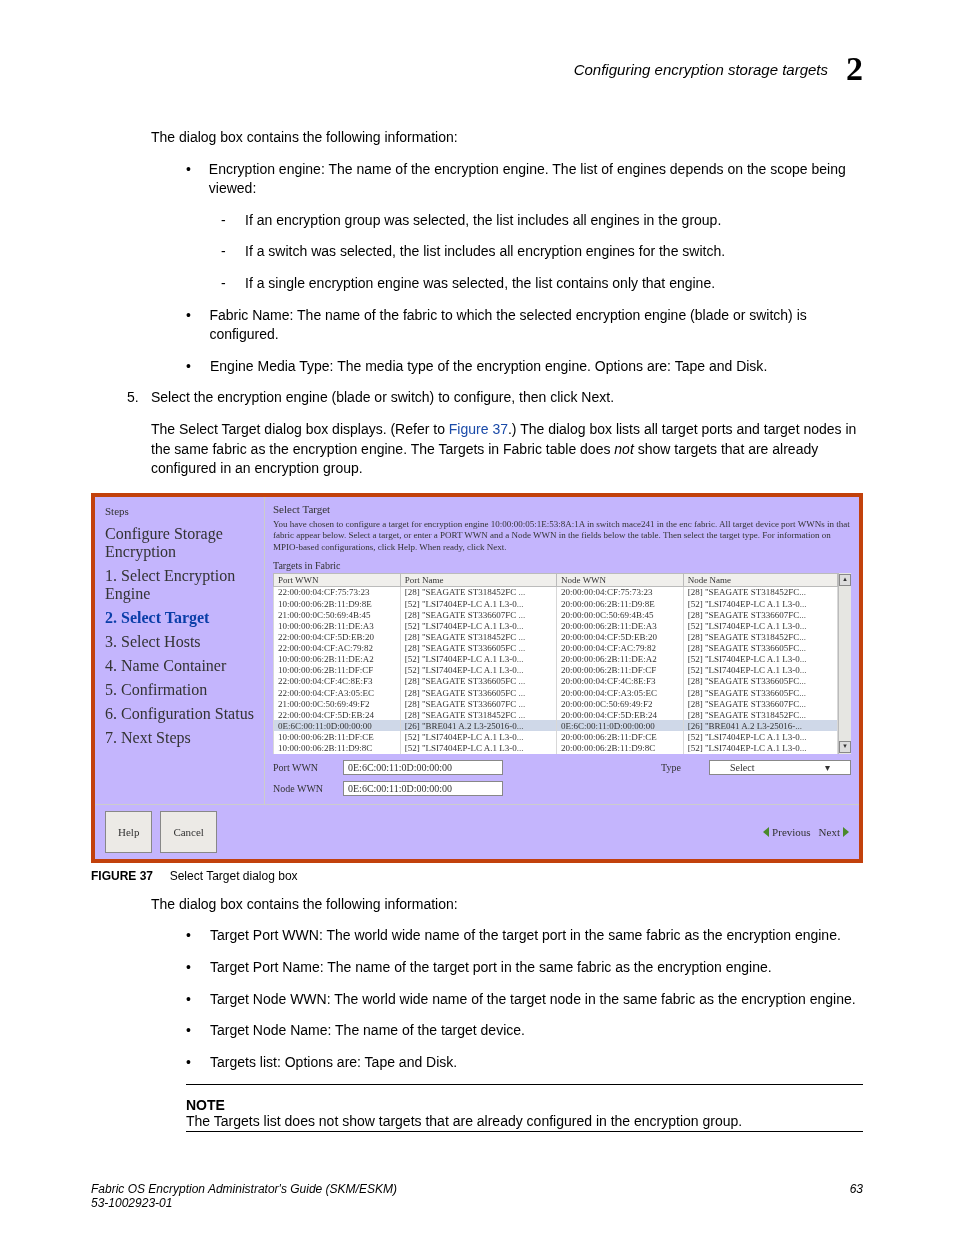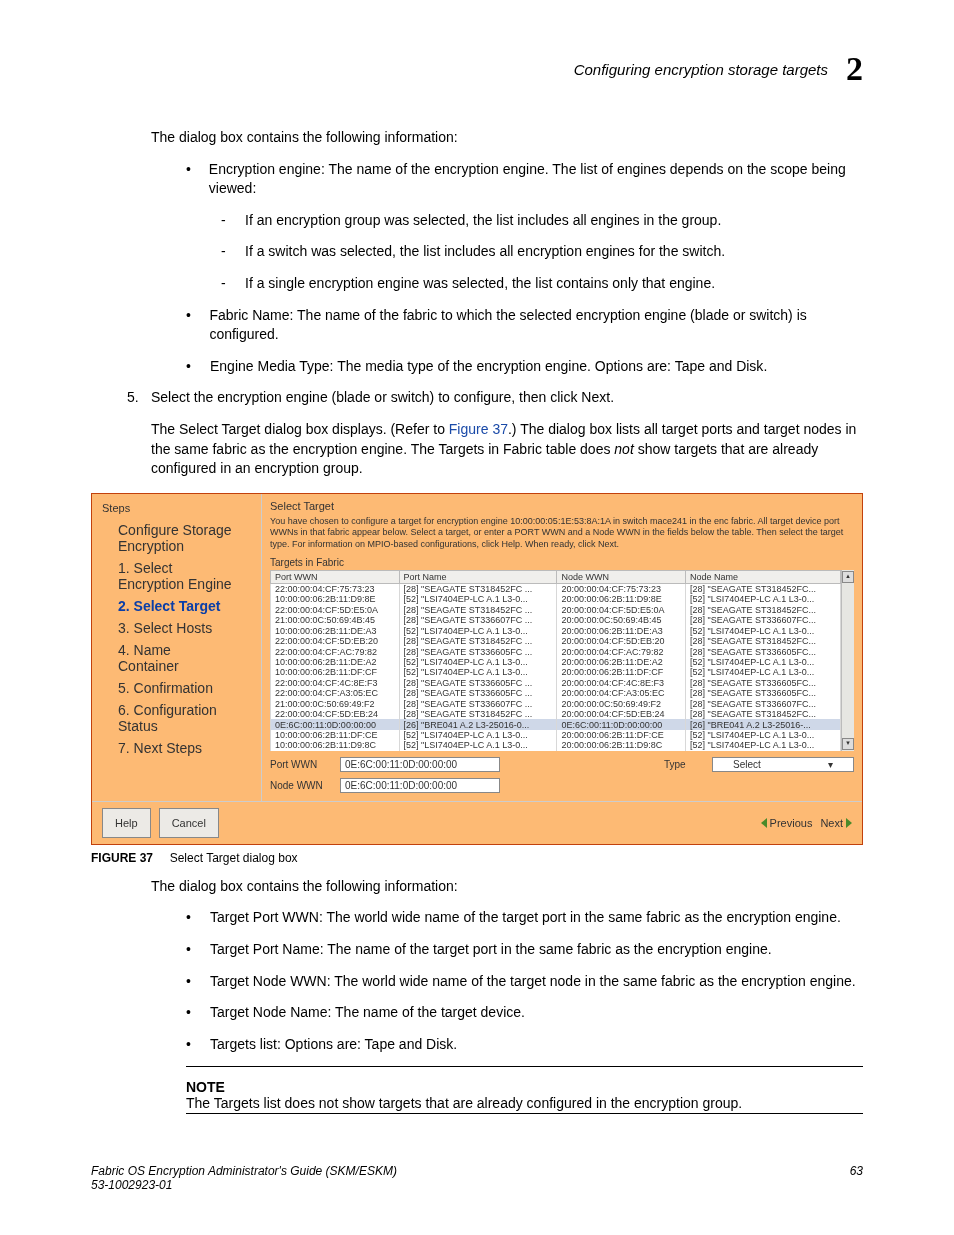--- a/index.html
+++ b/index.html
@@ -31,35 +31,35 @@
   .indent3 { margin-left: 130px; }
   .bullet, .dash, .numitem { display: flex; }
   .bullet .sym { width: 24px; font-size: 14px; }
   .dash .sym { width: 24px; }
   .numitem .sym { width: 24px; }
   .b { font-weight: normal; }
   .i { font-style: italic; }
   .link { color: #1a4aa8; }
   .figure-box {
     margin: 14px 0 6px 0;
-    border: 1px solid #c2410c;
-    background: #fdba74;
-    font-family: Liberation Sans, sans-serif;
+    border: 4px solid #c2410c;
+    background: #c4b5fd;
+    font-family: Liberation Serif, serif;
     font-size: 10px;
     color: #333;
   }
   .dlg-body { display: flex; }
   .steps-col {
     width: 170px;
     padding: 8px 10px 8px 10px;
     border-right: 1px solid #ccc;
     box-sizing: border-box;
   }
   .steps-title { font-size: 11px; margin-bottom: 8px; }
-  .step-line { margin: 6px 16px; font-size: 14px; color: #333; }
+  .step-line { margin: 6px 0; font-size: 16px; color: #333; }
   .step-active { color: #0a3ea8; font-weight: bold; }
   .target-col { flex: 1; padding: 6px 8px 8px 8px; }
   .target-title { font-size: 11px; margin-bottom: 4px; }
   .instr { font-size: 9px; line-height: 1.3; margin-bottom: 6px; }
   .tif-label { font-size: 10px; margin: 4px 0 2px 0; }
   .tbl {
     border-collapse: collapse;
     width: 100%;
     font-size: 9px;
     background: #fff;
@@ -83,21 +83,21 @@
   .scroll-arrow {
     display:block; width:10px;height:10px;margin:1px auto;
     border:1px solid #888;background:#ddd;font-size:7px;line-height:8px;text-align:center;
   }
   .field-row { display:flex; align-items:center; margin-top:6px; gap:8px; font-size:10px;}
   .field-row .lab { width:62px; }
   .field-row .val { border:1px solid #888; background:#fff; padding:1px 4px; flex:0 0 150px;}
   .field-row .lab2 { margin-left:auto; width:40px;}
   .field-row .sel { border:1px solid #888; background:#fff; padding:1px 20px; width:100px; display:flex; justify-content:space-between;}
   .dlg-footer { display:flex; padding:6px 10px; border-top:1px solid #ccc; align-items:center; gap:8px; font-size:11px;}
-  .dlg-footer .btn { border:1px solid #888; background:#eceae6; padding:8px 12px; }
+  .dlg-footer .btn { border:1px solid #888; background:#eceae6; padding:14px 12px; }
   .dlg-footer .spacer { flex:1; }
   .dlg-footer .nav { display:flex; align-items:center; gap:3px;}
   .tri-l { width:0;height:0;border-top:5px solid transparent;border-bottom:5px solid transparent;border-right:6px solid #4a8a2a;}
   .tri-r { width:0;height:0;border-top:5px solid transparent;border-bottom:5px solid transparent;border-left:6px solid #4a8a2a;}
   .fig-caption { font-size: 12px; margin: 6px 0 12px 0; }
   .fig-caption .fl { font-weight: bold; }
   .note-block { margin-left: 95px; margin-top: 10px;}
   .note-hr { border:0; border-top:1px solid #000; margin:2px 0;}
   .note-title { font-weight:bold;margin-top:12px; }
   .page-footer {
@@ -192,26 +192,20 @@
                   <td>22:00:00:04:CF:75:73:23</td>
                   <td>[28] "SEAGATE ST318452FC ...</td>
                   <td>20:00:00:04:CF:75:73:23</td>
                   <td>[28] "SEAGATE ST318452FC...</td>
                 </tr>
                 <tr>
                   <td>10:00:00:06:2B:11:D9:8E</td>
                   <td>[52] "LSI7404EP-LC A.1 L3-0...</td>
                   <td>20:00:00:06:2B:11:D9:8E</td>
                   <td>[52] "LSI7404EP-LC A.1 L3-0...</td>
-                </tr>
-                <tr>
-                  <td>22:00:00:04:CF:5D:E5:0A</td>
-                  <td>[28] "SEAGATE ST318452FC ...</td>
-                  <td>20:00:00:04:CF:5D:E5:0A</td>
-                  <td>[28] "SEAGATE ST318452FC...</td>
                 </tr>
                 <tr>
                   <td>21:00:00:0C:50:69:4B:45</td>
                   <td>[28] "SEAGATE ST336607FC ...</td>
                   <td>20:00:00:0C:50:69:4B:45</td>
                   <td>[28] "SEAGATE ST336607FC...</td>
                 </tr>
                 <tr>
                   <td>10:00:00:06:2B:11:DE:A3</td>
                   <td>[52] "LSI7404EP-LC A.1 L3-0...</td>

